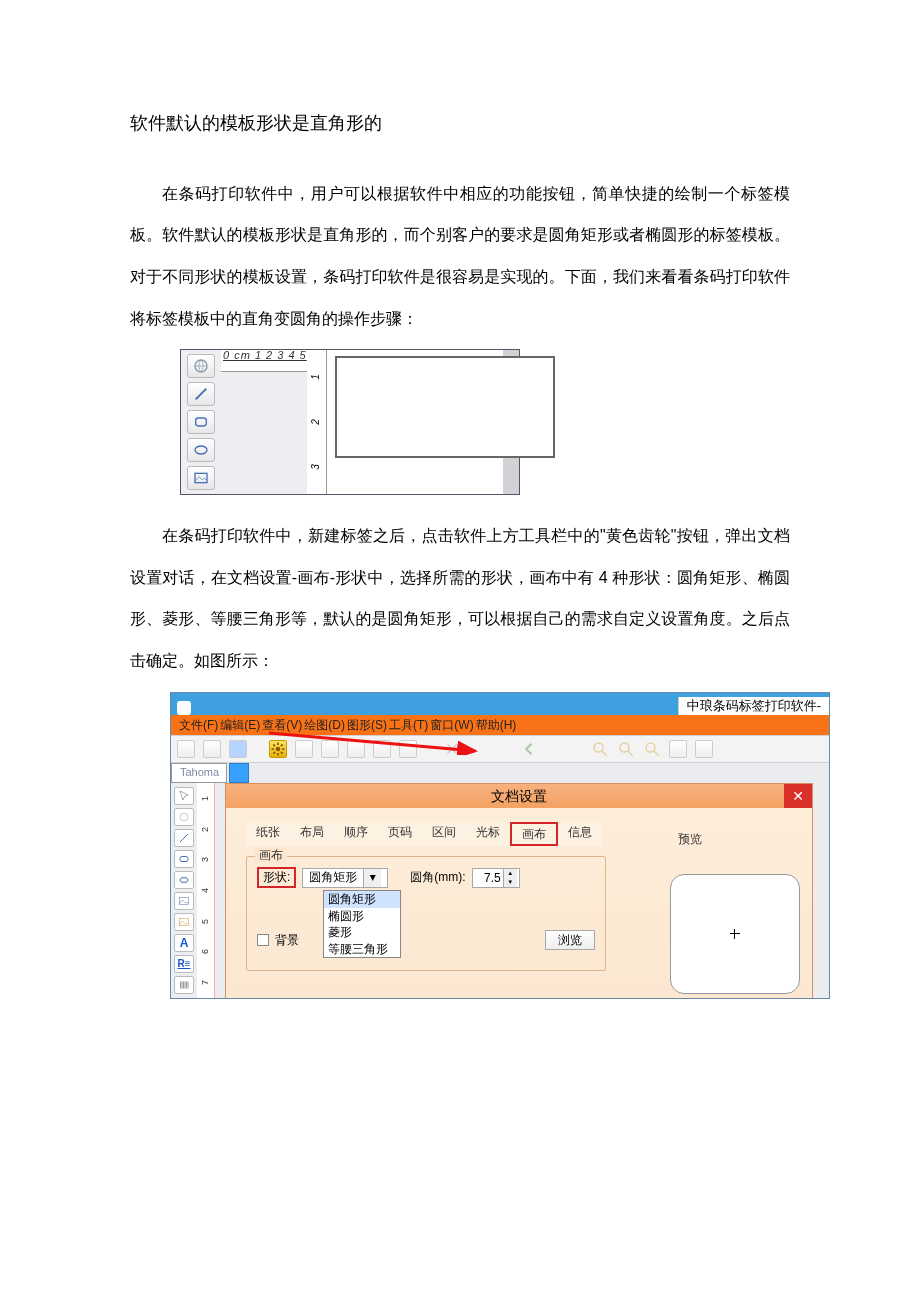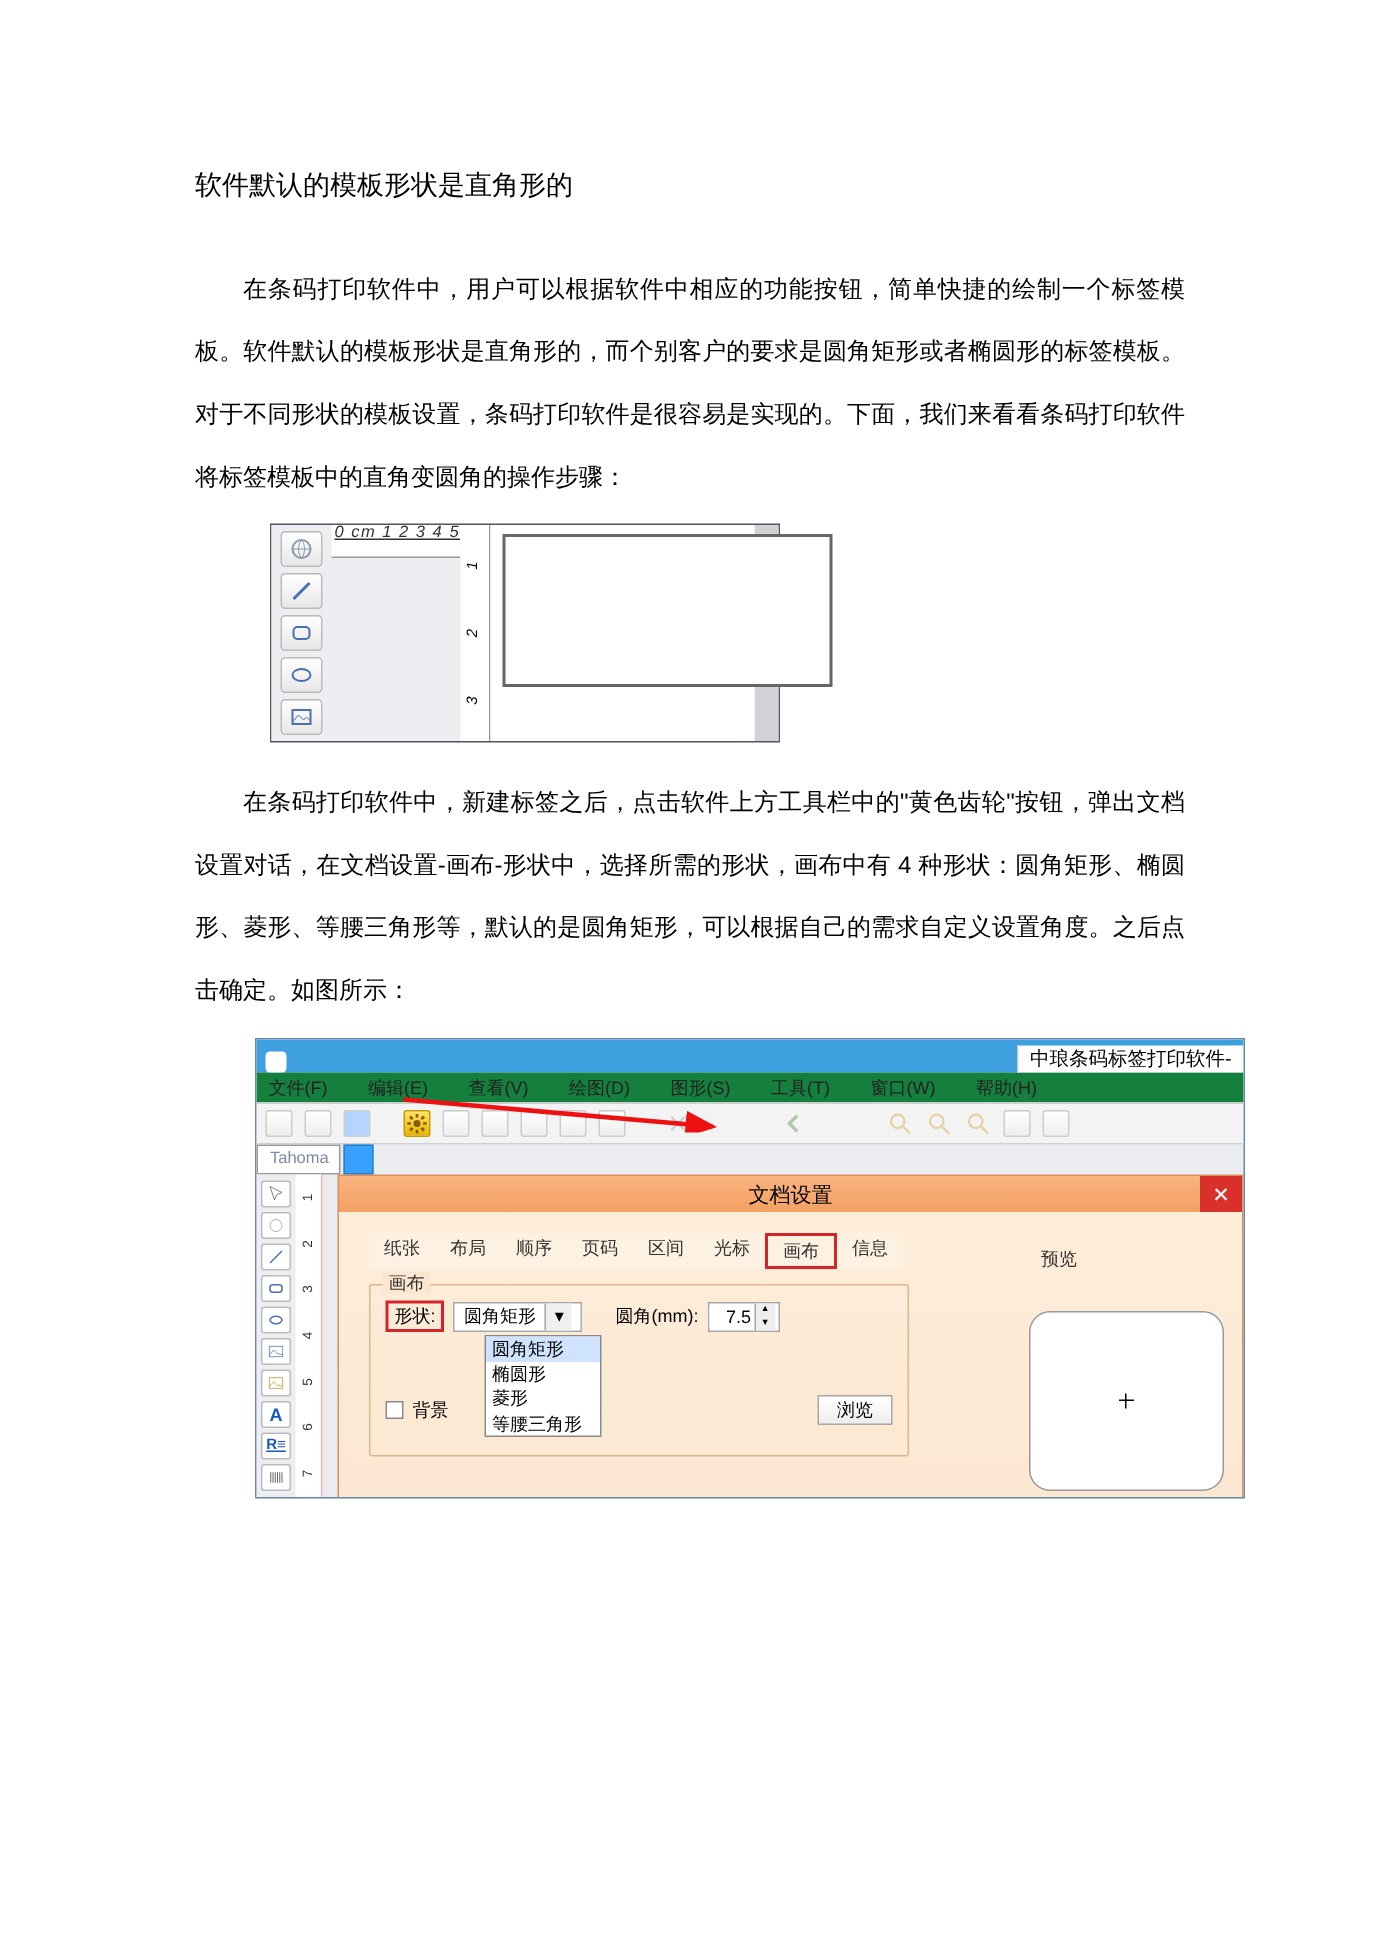--- a/index.html
+++ b/index.html
@@ -94,22 +94,22 @@
   }
   .shot2-title {
     display:flex;align-items:flex-end;
     background:#3fa0e0;height:22px;
     padding-left:6px;
     color:#fff;
   }
   .shot2-title .logo{width:14px;height:14px;background:#fff;border-radius:3px;margin-right:6px;display:inline-block;position:relative;}
   .shot2-title-text{margin-left:auto;font-size:13px;color:#000;background:#fff;padding:1px 8px;border-left:1px solid #ccc;}
   .shot2-menubar{
-    background:#15803d;padding:3px 8px;
-    display:flex;gap:27px;color:#222;
+    background:#f97316;padding:3px 8px;
+    display:flex;gap:2px;color:#222;
   }
   .shot2-toolbar{
     background:#f3f3f3;padding:4px 6px;
     display:flex;gap:8px;align-items:center;
     border-top:1px solid #d0d0d0;border-bottom:1px solid #d0d0d0;
   }
   .ticon{width:18px;height:18px;display:inline-block;border:1px solid #ccc;border-radius:2px;background:linear-gradient(#fff,#eee);}
   .ticon.highlight{background:linear-gradient(#ffe36b,#e6b400);border-color:#c79a00;}
   .ticon.blue{background:#b5d4ff;}
   .ticon.nob{border:none;background:transparent;}
@@ -132,21 +132,21 @@
   .lt.under{color:#1657c7;font-size:10px;text-decoration:underline;font-weight:bold;}
   .shot2-ruler-v{
     width:18px;background:#fff;border-right:1px solid #faa;
     display:flex;flex-direction:column;justify-content:space-around;align-items:center;
     font-size:9px;color:#333;
   }
   .shot2-ruler-v span{transform:rotate(-90deg);}
 
   
   .dlg{
-    position:absolute;left:54px;top:0;right:0;
+    position:absolute;left:54px;top:0;right:16px;
     background:linear-gradient(#fdeeda,#fbe4cd);
     border:1px solid #d6905e;
     min-height:330px;
   }
   .dlg-title{
     background:linear-gradient(#f8b27e,#f4a163);
     color:#000;height:24px;display:flex;align-items:center;justify-content:center;
     position:relative;font-size:14px;font-weight:500;
   }
   .dlg-title .close{

